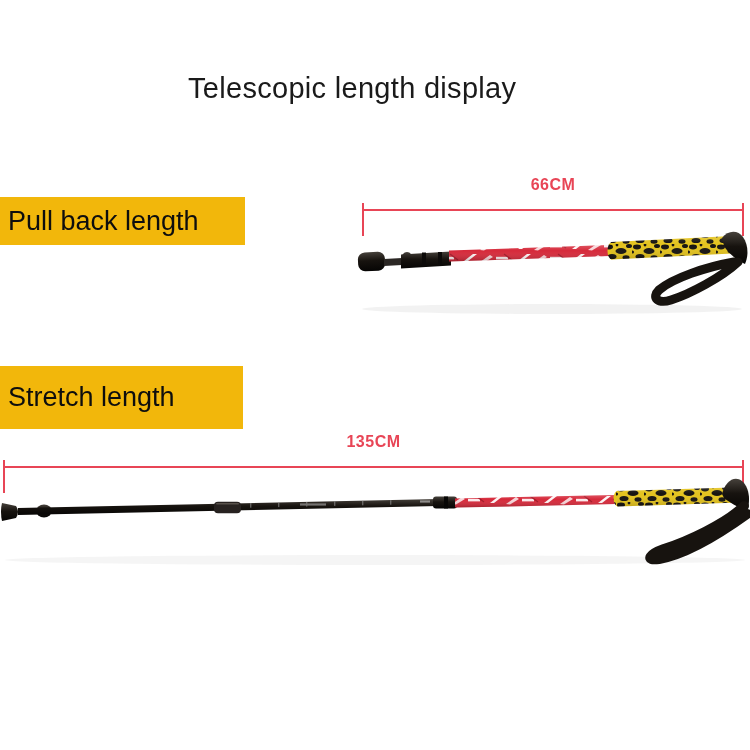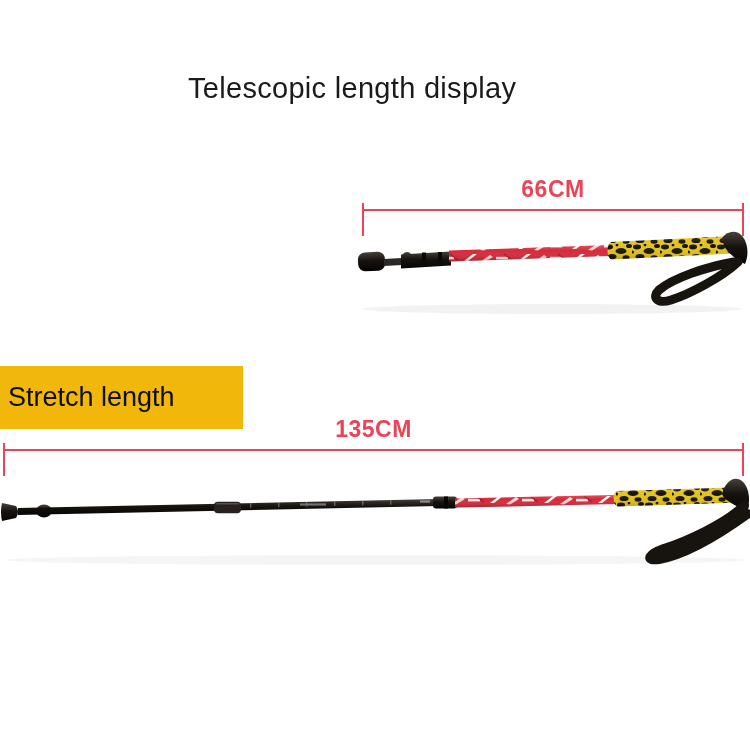--- a/index.html
+++ b/index.html
@@ -27,41 +27,44 @@
     position:absolute;left:0;background:var(--label-bg,#f2b70b);
     color:var(--label-text,#0e0e0e);
     display:flex;align-items:center;padding-left:8px;
     font-size:27px;font-weight:400;
   }
   .callout-pull{top:197px;width:245px;height:48px;}
   .callout-stretch{top:366px;width:243px;height:63px;}
 
   .dim{position:absolute;height:2px;}
   .dim-66{left:362px;top:209px;width:382px;}
-  .dim-135{left:3px;top:449px;width:741px;}
+  .dim-135{left:3px;top:466px;width:741px;}
   .dim-line{position:absolute;left:0;top:0;width:100%;height:2px;background:var(--measure-red,#e84556);}
   .dim-tick{position:absolute;top:-6px;width:2px;height:33px;background:var(--measure-red,#e84556);}
   .tick-l{left:0;}
   .tick-r{right:0;}
   .dim-value{
     position:absolute;left:0;top:-33px;width:100%;text-align:center;
-    color:var(--measure-red,#e84556);font-size:23px;font-weight:700;letter-spacing:.5px;
+    color:var(--measure-red,#e84556);font-size:16px;font-weight:700;letter-spacing:.5px;
   }
 
   .pole-svg{position:absolute;}
   .pole-collapsed{left:352px;top:228px;}
   .pole-extended{left:0;top:470px;}
 </style>
 </head>
 <body>
 
 <div id="canvas">
 
   <div class="page-title">Telescopic length display</div>
 
+  <div class="callout callout-pull">
+    <span>Pull back length</span>
+  </div>
 
   <div class="dim dim-66">
     <div class="dim-value">66CM</div>
     <div class="dim-line"></div>
     <div class="dim-tick tick-l"></div>
     <div class="dim-tick tick-r"></div>
   </div>
 
   <svg class="pole-svg pole-collapsed" width="398" height="88" viewBox="0 0 398 88">
     <defs>

